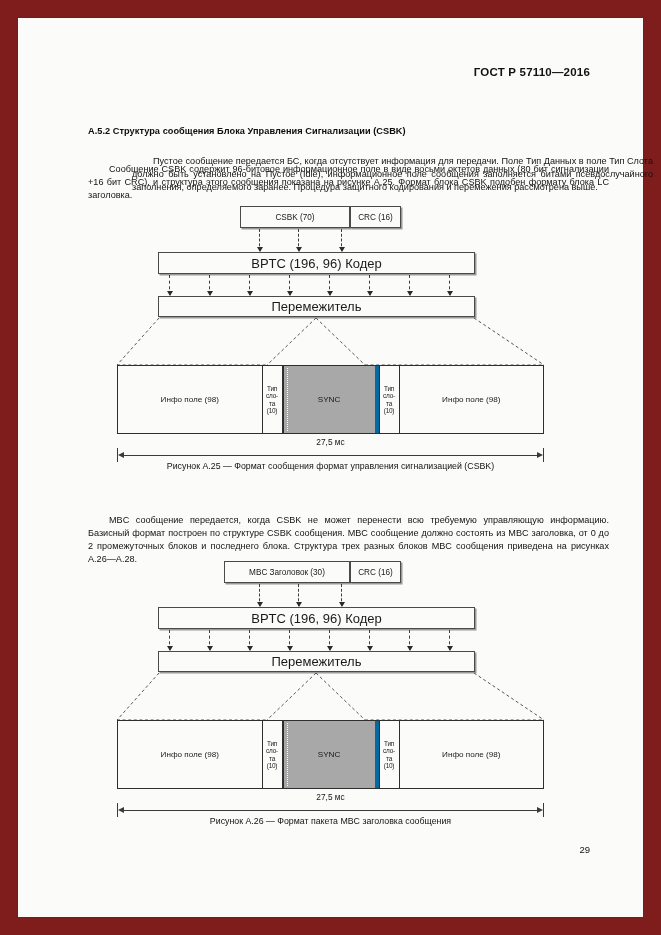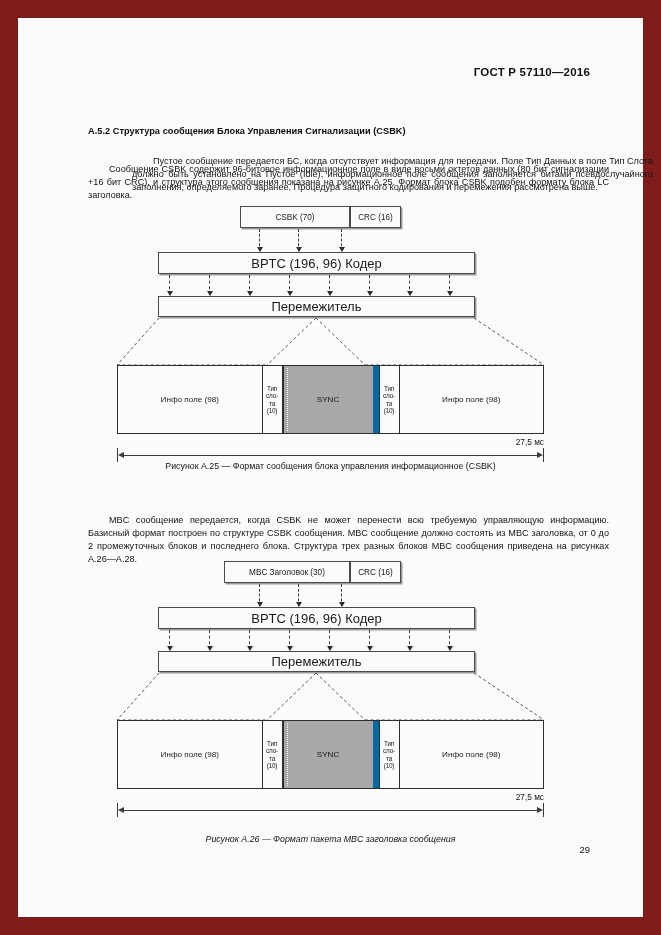--- a/index.html
+++ b/index.html
@@ -160,21 +160,21 @@
     text-align: center;
     letter-spacing: -0.2px;
     padding: 0 1px;
     flex-direction: column;
   }
   .cell.slottype.right { border-right: none; border-left: 1px solid #2e2e2e; }
   .cell.sync {
     width: 96px;
     flex: 0 0 96px;
     background: #a8a8a8;
-    border-right: 6px solid #0369a1;
+    border-right: 4px solid #0369a1;
     border-left: 1px solid #2e2e2e;
     color: #151515;
   }
   .cell.sync::before {
     content: "";
     position: absolute;
     left: 3px;
     top: 2px;
     bottom: 2px;
     border-left: 1px dotted #ffffff;
@@ -210,21 +210,21 @@
     height: 0;
     border-top: 3.5px solid transparent;
     border-bottom: 3.5px solid transparent;
   }
   .dim .ah.l { left: 1px; border-right: 6px solid #3a3a3a; }
   .dim .ah.r { right: 1px; border-left: 6px solid #3a3a3a; }
   .dim .lbl {
     position: absolute;
     left: 0; right: 0;
     top: -10px;
-    text-align: right;
+    text-align: center;
     font-size: 8.3px;
     color: #161616;
   }
 </style>
 </head>
 <body>
 
 <div id="page">
   <div id="sheet">
 
@@ -323,21 +323,21 @@
       <div class="dim" style="left:99px; top:241px; width:427px;">
         <span class="lbl">27,5 мс</span>
         <span class="rule"></span>
         <span class="tick l"></span>
         <span class="tick r"></span>
         <span class="ah l"></span>
         <span class="ah r"></span>
       </div>
     </div>
 
-    <div class="caption" style="top:443px;">Рисунок А.25 — Формат сообщения блока управления информационное (CSBK)</div>
+    <div class="caption" style="top:443px;">Рисунок А.25 — Формат сообщения формат управления сигнализацией (CSBK)</div>
 
 
     <div class="para" style="top:496px;">MBC сообщение передается, когда CSBK не может перенести всю требуемую управляющую информацию. Базисный формат построен по структуре CSBK сообщения. MBC сообщение должно состоять из MBC заголовка, от 0 до 2 промежуточных блоков и последнего блока. Структура трех разных блоков MBC сообщения приведена на рисунках А.26—А.28.</div>
 
     <div class="diagram" style="top:543px; height:265px;">
 
       <div class="dg-box" style="left:206px; top:0px; width:126px; height:22px;">MBC Заголовок (30)</div>
       <div class="dg-box" style="left:332px; top:0px; width:51px; height:22px;">CRC (16)</div>
 
       <div class="arrow-col" style="left:241px; top:23px; height:22px;">
@@ -422,18 +422,18 @@
       <div class="dim" style="left:99px; top:241px; width:427px;">
         <span class="lbl">27,5 мс</span>
         <span class="rule"></span>
         <span class="tick l"></span>
         <span class="tick r"></span>
         <span class="ah l"></span>
         <span class="ah r"></span>
       </div>
     </div>
 
-    <div class="caption" style="top:816px;font-style:italic;">Рисунок А.26 — Формат пакета MBC заголовка сообщения</div>
+    <div class="caption" style="top:798px;">Рисунок А.26 — Формат пакета MBC заголовка сообщения</div>
 
     <div class="page-number" style="top:826px;">29</div>
 
   </div>
 </div>
 
 </body></html>

